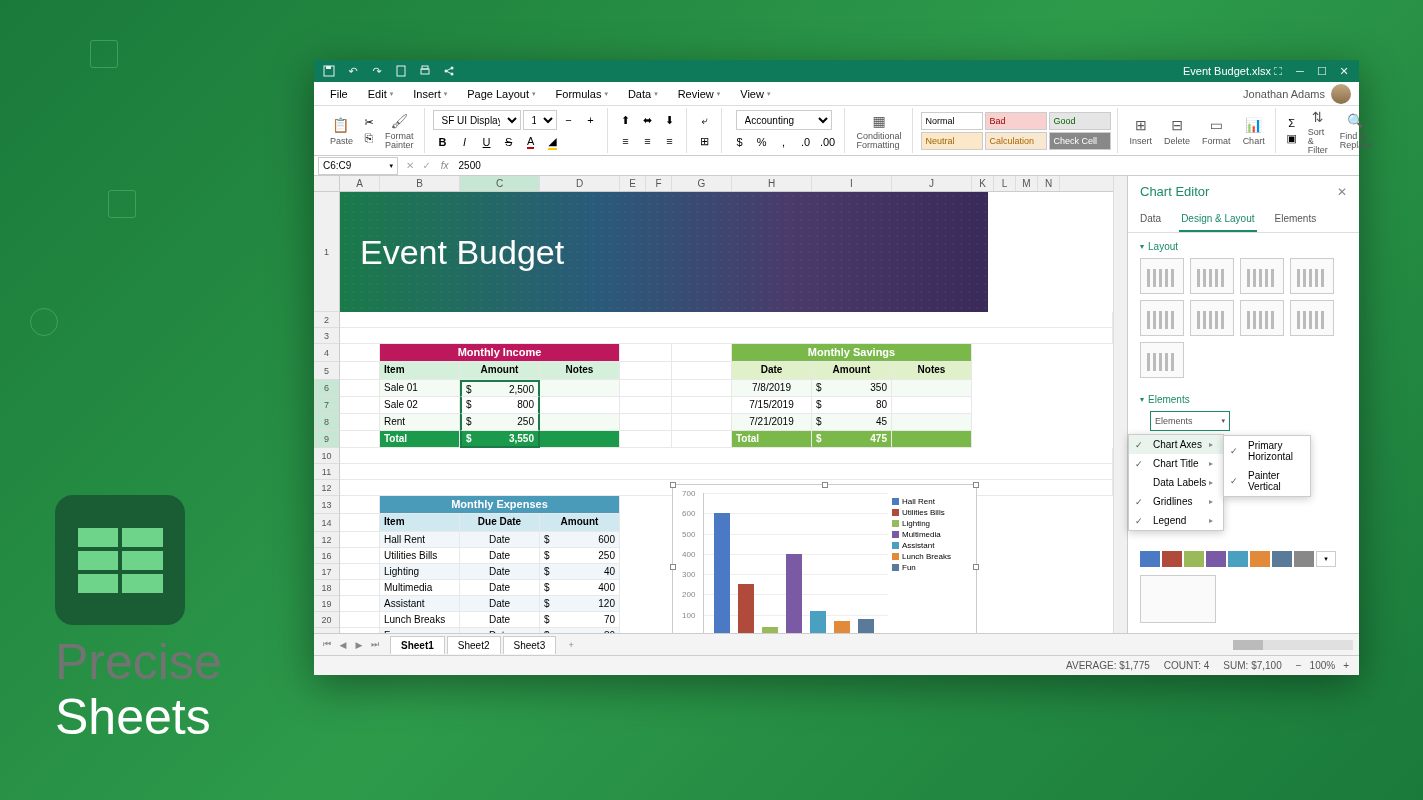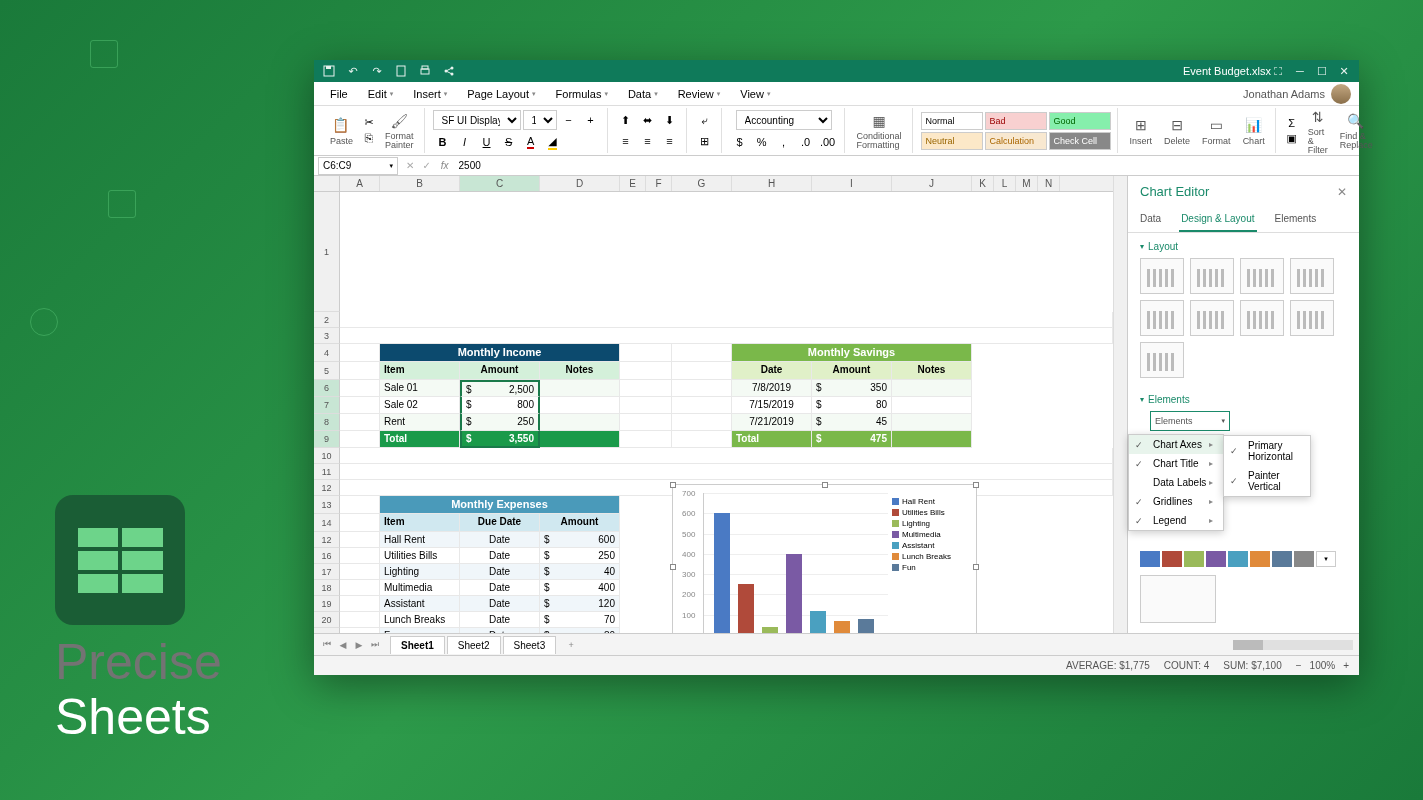--- a/index.html
+++ b/index.html
@@ -48,21 +48,21 @@
 .grid-body{flex:1;overflow:auto;position:relative}
 .grid-row{display:flex;height:16px}
 .row-h{width:26px;background:#f0f0f0;border-right:1px solid #ccc;border-bottom:1px solid #ddd;text-align:center;font-size:9px;line-height:16px;color:#555}
 .row-h.sel{background:#c8e6d4}
 .banner-row{height:120px}
 .banner-row .row-h{height:120px;line-height:120px}
 .banner{flex:1;max-width:648px;background:linear-gradient(90deg,#1a7a4a 0%,#2a5a7a 40%,#4a3a6a 70%,#3a2a5a 100%);position:relative;color:#fff;display:flex;align-items:center;padding-left:20px;font-size:34px;font-weight:300;overflow:hidden}
 .banner::before{content:"";position:absolute;inset:0;background:radial-gradient(circle at 70% 50%,rgba(255,255,255,.15) 1px,transparent 1px);background-size:8px 8px;opacity:.6}
 .cell{border-right:1px solid #e8e8e8;border-bottom:1px solid #e8e8e8;padding:0 4px;font-size:10px;line-height:16px;overflow:hidden;white-space:nowrap}
 .cell.empty{background:#fff}
-.sect-hdr{background:#0c4a6e;color:#fff;text-align:center;font-weight:600;font-size:11px}
+.sect-hdr{background:#be185d;color:#fff;text-align:center;font-weight:600;font-size:11px}
 .sect-hdr.sav{background:#7ab84a}
 .sect-hdr.exp{background:#4a9aba}
 .col-hdr{background:#d4f0da;font-weight:700;font-size:10px}
 .col-hdr.sav{background:#e0f0c8}
 .col-hdr.exp{background:#d0e8f0}
 .total-row{background:#1a9a4a;color:#fff;font-weight:600}
 .total-row.sav{background:#7ab84a}
 .alt-row{background:#f4faf4}
 .alt-row.exp{background:#f0f6fa}
 .chart-box{position:absolute;left:358px;top:292px;width:305px;height:165px;background:#fff;border:1px solid #ccc}
@@ -278,21 +278,21 @@
       <div class="ribbon-btn">
         <div class="ribbon-btn-icon">▦</div>
         <span style="white-space:pre-line;line-height:1">Conditional
 Formatting</span>
       </div>
     </div>
     <div class="ribbon-group">
       <div class="style-cells">
         <div class="style-cell" style="background:#fff">Normal</div>
         <div class="style-cell" style="background:#f8d0d0;color:#900">Bad</div>
-        <div class="style-cell" style="background:#86efac;color:#060">Good</div>
+        <div class="style-cell" style="background:#e5e5e5;color:#060">Good</div>
         <div class="style-cell" style="background:#fce8c8;color:#960">Neutral</div>
         <div class="style-cell" style="background:#f8e8d0;color:#a60">Calculation</div>
         <div class="style-cell" style="background:#888;color:#fff">Check Cell</div>
       </div>
     </div>
     <div class="ribbon-group">
       <div class="ribbon-btn">
           <div class="ribbon-btn-icon">⊞</div>
           <span>Insert</span>
         </div>
@@ -353,20 +353,23 @@
           <div class="col-h" style="width: 80px;">I</div>
           <div class="col-h" style="width: 80px;">J</div>
           <div class="col-h" style="width: 22px;">K</div>
           <div class="col-h" style="width: 22px;">L</div>
           <div class="col-h" style="width: 22px;">M</div>
           <div class="col-h" style="width: 22px;">N</div>
         </div>
       <div class="grid-body" id="grid-body">
           <div class="grid-row banner-row">
             <div class="row-h">1</div>
+            <div class="banner">
+              <span style="position:relative;z-index:1">Event Budget</span>
+            </div>
           </div>
           <div class="grid-row">
             <div class="row-h">2</div>
             <div class="cell empty" style="flex:1"></div>
           </div>
           <div class="grid-row">
             <div class="row-h">3</div>
             <div class="cell empty" style="flex:1"></div>
           </div>
           <div class="grid-row" style="height: 18px;">

